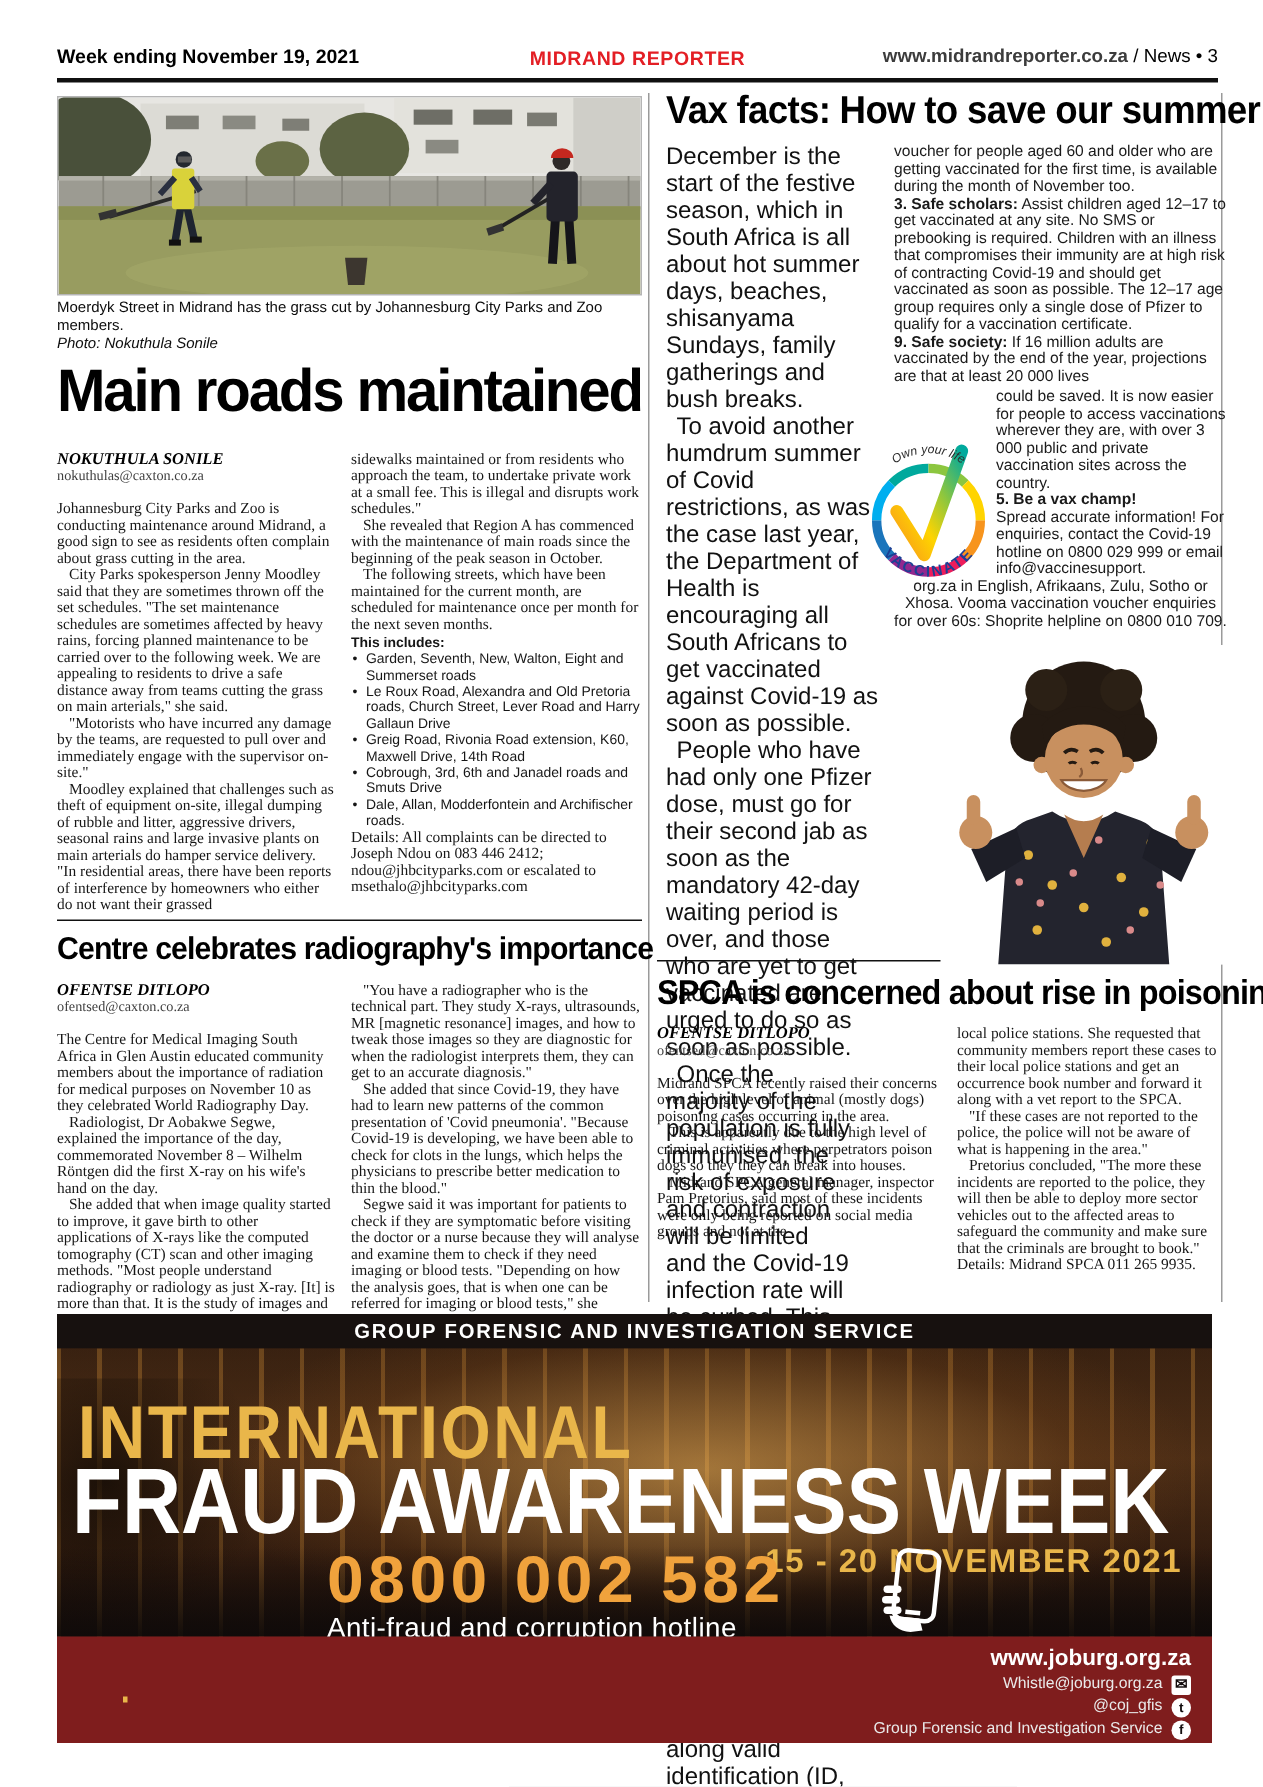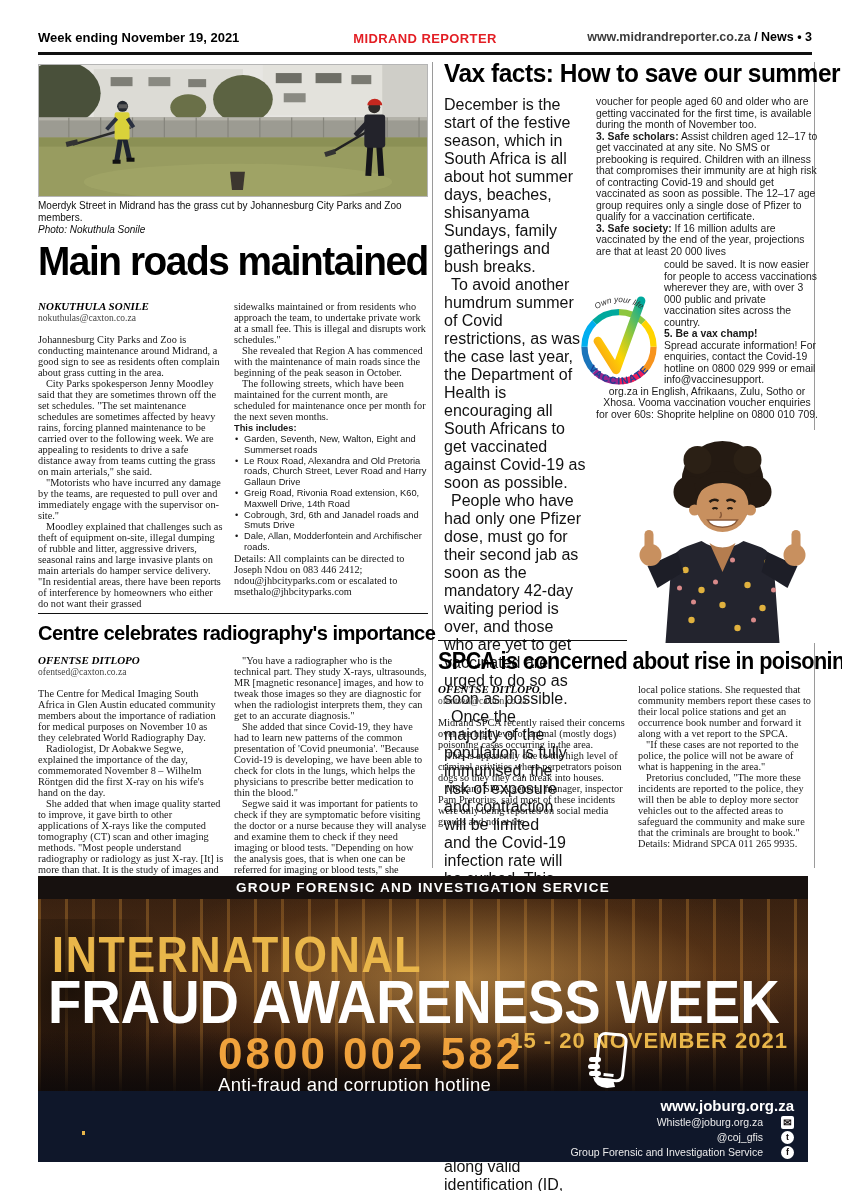--- a/index.html
+++ b/index.html
@@ -4,21 +4,21 @@
 <style>
   html,body{margin:0;padding:0;background:#f2f2f2;}
   .page{position:relative;width:842px;height:1191px;background:#ffffff;margin:0 auto;
         font-family:"Liberation Sans",sans-serif;overflow:hidden;color:#111;}
   
   .masthead{position:absolute;left:38px;top:30px;width:774px;height:20px;}
   .mh-date{position:absolute;left:0;top:0;font-size:13px;font-weight:bold;color:#000;}
   .mh-title{position:absolute;left:0;right:0;top:1px;text-align:center;font-size:13px;font-weight:bold;color:#e31e24;letter-spacing:.4px;}
   .mh-right{position:absolute;right:0;top:0;font-size:12.5px;color:#222;}
   .mh-right .site{font-weight:bold;color:#3c3c3c;margin-left:16px;}
-  .mh-right .sect{font-weight:bold;color:#000;}
+  .mh-right .sect{font-weight:normal;color:#000;}
   .rule-top{position:absolute;left:38px;top:52px;width:774px;height:3px;background:#101010;}
   .vrule{position:absolute;top:62px;width:1px;background:#9a9a9a;}
   .vrule.mid{left:432px;height:806px;}
   .vrule.right{left:814px;height:806px;}
 
   
   .bt{font-family:"Liberation Serif",serif;font-size:10.3px;line-height:11px;color:#161616;}
   .bt p{margin:0;text-indent:8px;}
   .bt p.fp{text-indent:0;}
   .byline-name{font-size:11px;font-weight:bold;font-style:italic;color:#000;}
@@ -88,24 +88,24 @@
   .ad-int{position:absolute;left:14px;top:36px;font-size:50px;line-height:40px;font-weight:bold;
           color:#e9b64a;letter-spacing:2px;transform:scaleX(.86);transform-origin:left;white-space:nowrap;z-index:3;}
   .ad-fraud{position:absolute;left:10px;top:74px;font-size:62px;line-height:58px;font-weight:bold;
             color:#fff;letter-spacing:0;transform:scaleX(.88);transform-origin:left;white-space:nowrap;z-index:3;}
   .ad-dates{position:absolute;right:20px;top:129px;font-size:22px;font-weight:bold;color:#e9b64a;
             letter-spacing:1px;z-index:3;}
   .ad-phone{position:absolute;left:180px;top:135px;width:370px;text-align:left;z-index:3;}
   .ad-phone .num{font-size:44px;line-height:40px;font-weight:bold;color:#f0a23c;letter-spacing:3px;white-space:nowrap;}
   .ad-phone .lbl{font-size:18.5px;line-height:22px;color:#fff;letter-spacing:.3px;}
   .ad-phone-icon{position:absolute;left:545px;top:132px;z-index:3;}
-  .ad-botbar{position:relative;height:71px;background:#0f172a;color:#fff;}
+  .ad-botbar{position:relative;height:71px;background:#7f1d1d;color:#fff;}
   .ad-botbar .stack{position:absolute;right:14px;top:5px;text-align:right;}
   .ab-site{font-size:15px;font-weight:bold;line-height:19px;}
-  .ab-row{font-size:10.5px;line-height:15px;display:flex;justify-content:flex-end;align-items:center;gap:18px;color:#eaeaea;}
+  .ab-row{font-size:10.5px;line-height:15px;display:flex;justify-content:flex-end;align-items:flex-end;gap:6px;color:#eaeaea;}
   .fi{display:inline-flex;width:13px;height:13px;border-radius:50%;background:#fff;color:#130d0e;
       font-size:9px;font-weight:bold;align-items:center;justify-content:center;line-height:13px;}
   .fi.env{border-radius:2px;font-size:10px;}
   .gold-dot{position:absolute;left:44px;top:40px;width:3px;height:4px;background:#e9b64a;}
 </style>
 </head>
 <body>
 
 <div class="page">
 
@@ -230,21 +230,21 @@
         <p class="fp">December is the start of the festive season, which in South Africa is all about hot summer days, beaches, shisanyama Sundays, family gatherings and bush breaks.</p>
         <p>To avoid another humdrum summer of Covid restrictions, as was the case last year, the Department of Health is encouraging all South Africans to get vaccinated against Covid-19 as soon as possible.</p>
         <p>People who have had only one Pfizer dose, must go for their second jab as soon as the mandatory 42-day waiting period is over, and those who are yet to get vaccinated are urged to do so as soon as possible.</p>
         <p class="beside-logo">Once the majority of the population is fully immunised, the risk of exposure and contraction will be limited and the Covid-19 infection rate will be curbed. This will help enable the economy to recover and save those businesses that will not survive another lockdown.</p>
         <p>There is no need to pre-book or to wait for an SMS after registering for your vaccine – simply walk into any vaccination site. Don't forget to take along valid identification (ID, birth certificate, foreign passport or asylum/refugee number).</p>
 
       </div>
       <div class="vcolB">
         <p>voucher for people aged 60 and older who are getting vaccinated for the first time, is available during the month of November too.</p>
         <p><strong>3. Safe scholars:</strong> <span>Assist children aged 12–17 to get vaccinated at any site. No SMS or prebooking is required. Children with an illness that compromises their immunity are at high risk of contracting Covid-19 and should get vaccinated as soon as possible. The 12–17 age group requires only a single dose of Pfizer to qualify for a vaccination certificate.</span></p>
-        <p><strong>3. Safe society:</strong> <span>If 16 million adults are vaccinated by the end of the year, projections are that at least 20 000 lives</span></p>
+        <p><strong>9. Safe society:</strong> <span>If 16 million adults are vaccinated by the end of the year, projections are that at least 20 000 lives</span></p>
         <div class="indent">
           <p>could be saved. It is now easier for people to access vaccinations wherever they are, with over 3 000 public and private vaccination sites across the country.</p>
           <p><strong>5. Be a vax champ!</strong><br><span>Spread accurate information! For enquiries, contact the Covid-19 hotline on 0800 029 999 or email info@vaccinesupport.</span></p>
         </div>
         <p class="tail">org.za in English, Afrikaans, Zulu, Sotho or Xhosa. Vooma vaccination voucher enquiries for over 60s: Shoprite helpline on 0800 010 709.</p>
       </div>
 
       <svg class="vax-logo" viewBox="0 0 100 118">
         <defs>
           <linearGradient id="vgrad" x1="0" y1="1" x2="1" y2="0">

